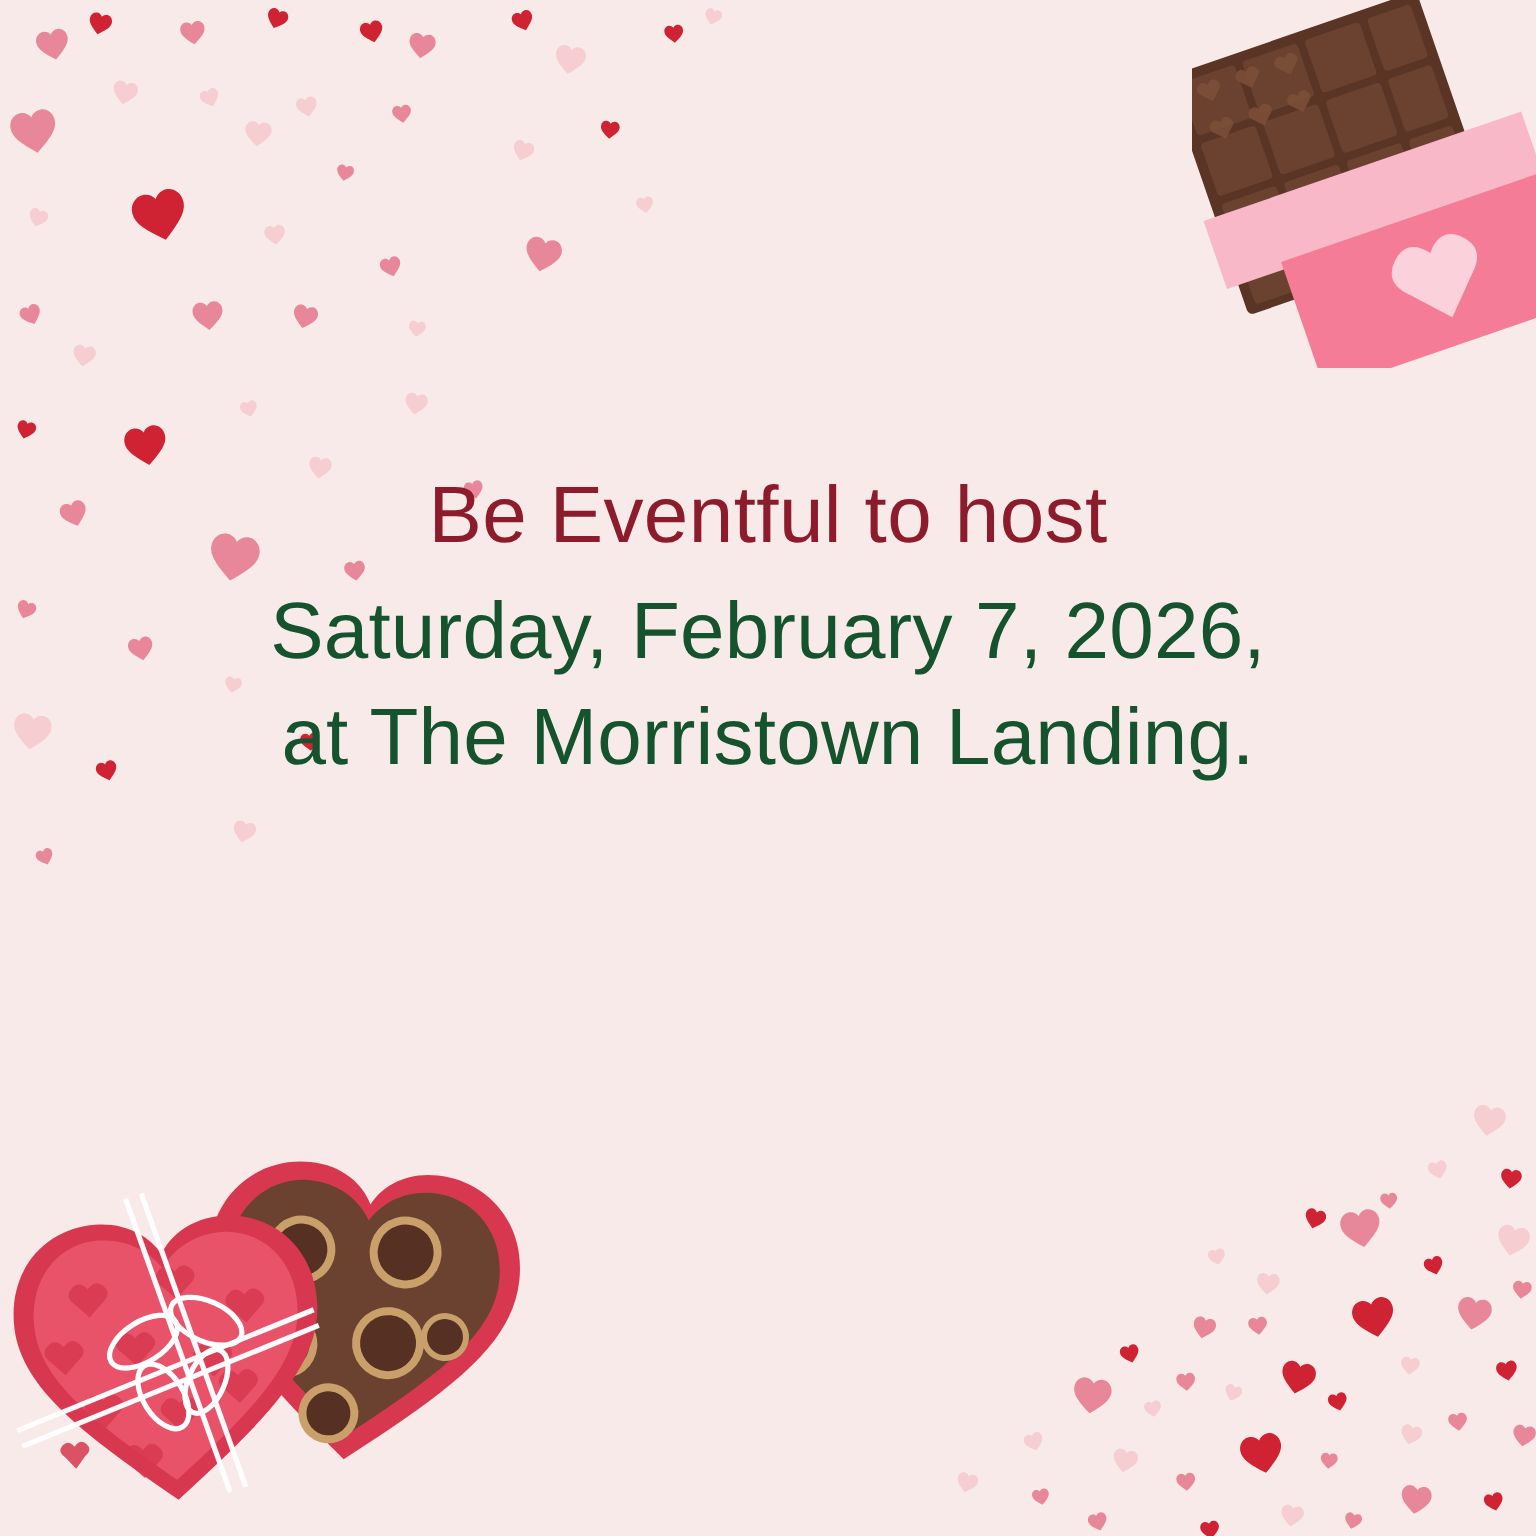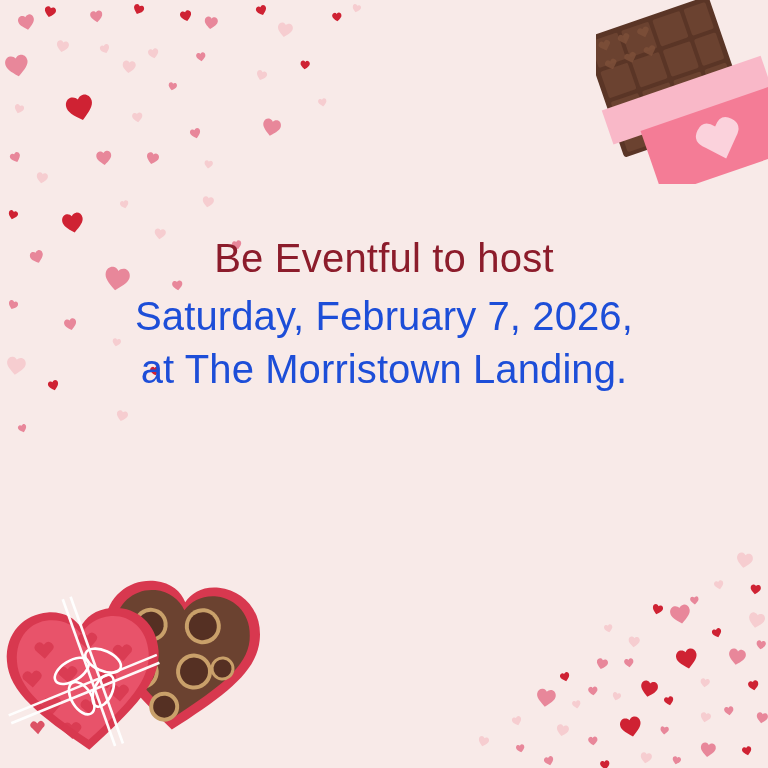--- a/index.html
+++ b/index.html
@@ -69,21 +69,21 @@
     text-shadow:
        3px 3px 0 #9b1b2e,
        4px 4px 0 #9b1b2e,
        5px 5px 0 rgba(155,27,46,0.55);
   }
   .details {
     margin: 10px auto 0;
     width: 530px;
     font-size: 40px;
     font-weight: 400;
-    color: #1d4ed8;
+    color: #14532d;
     line-height: 1.32;
     letter-spacing: 0.1px;
   }
 
   
   .choco-bar {
     position: absolute;
     left: 596px;
     top: -16px;
     width: 190px;

